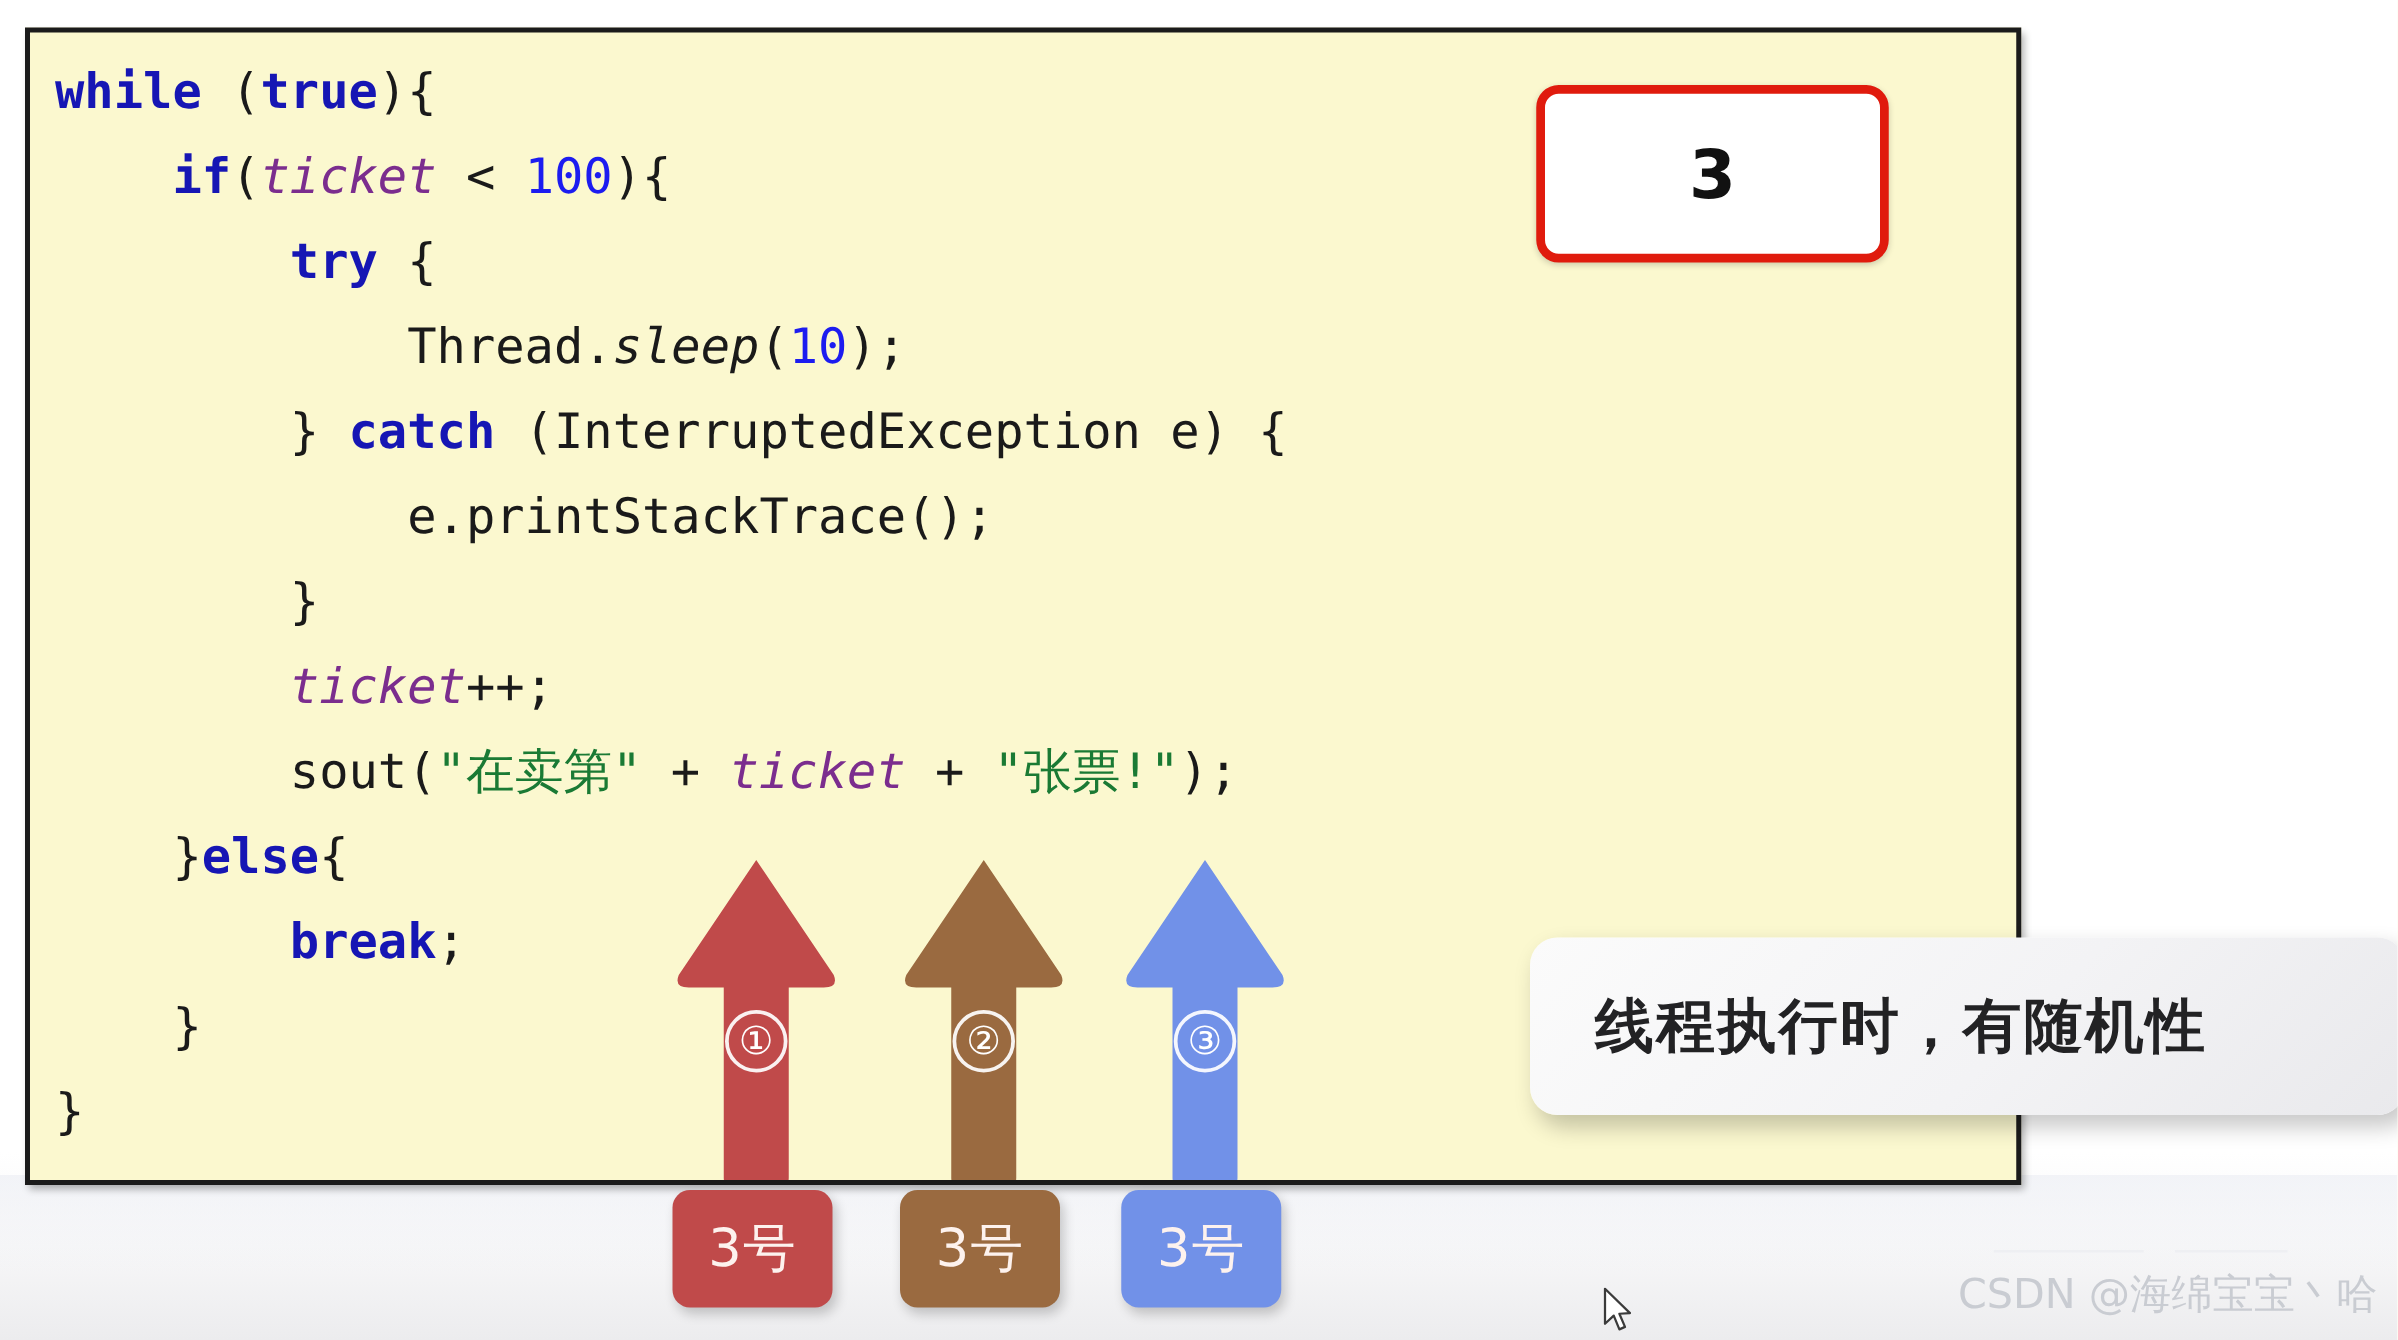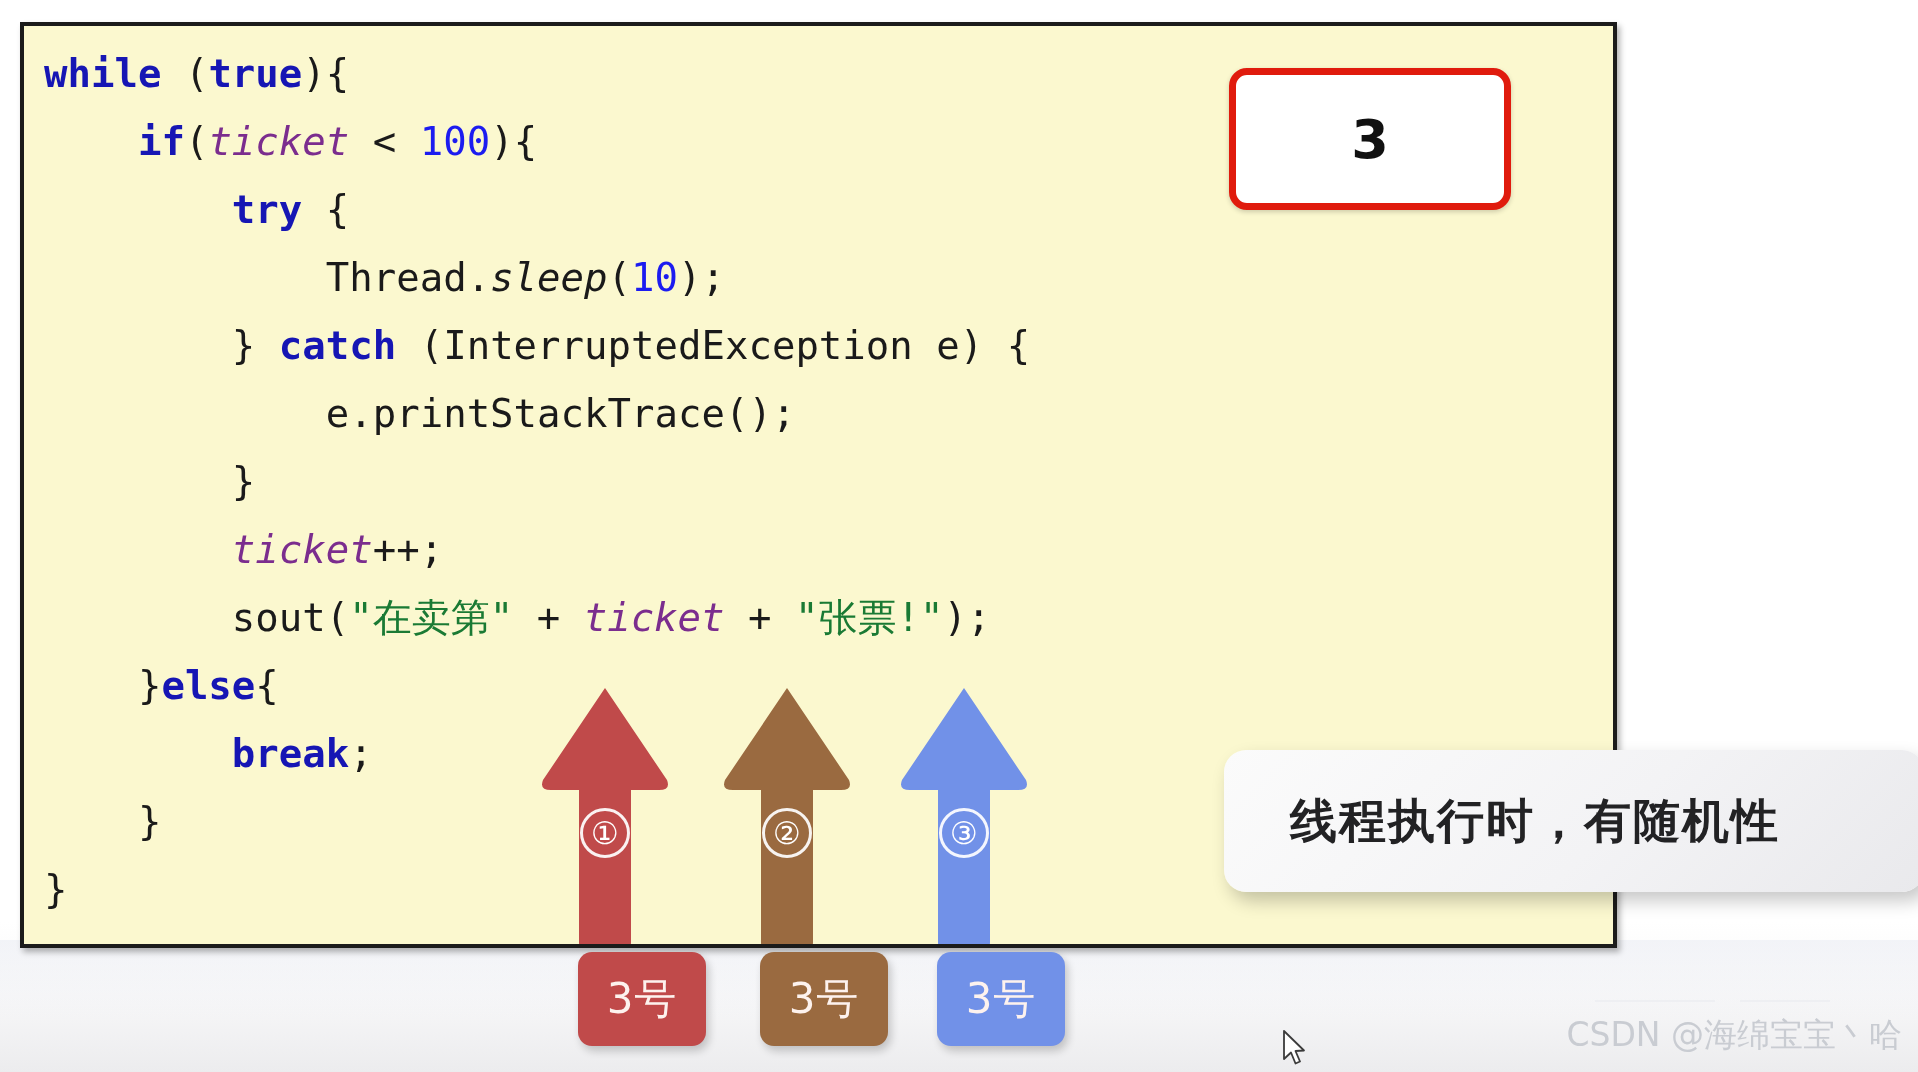--- a/index.html
+++ b/index.html
@@ -115,42 +115,41 @@
     height: 94px;
     border-radius: 14px;
     display: flex;
     align-items: center;
     justify-content: center;
     color: #fdf2ee;
     font-size: 42px;
     font-family: "DejaVu Sans", "Liberation Sans", sans-serif;
     box-shadow: 3px 5px 9px rgba(0,0,0,0.20);
     letter-spacing: 1px;
-    margin-left: 40px;
   }
 
   
   #callout {
     position: absolute;
     left: 1224px;
     top: 750px;
     width: 700px;
     height: 142px;
     border-radius: 22px;
     background: linear-gradient(135deg, #fbfbfb 0%, #f3f3f5 55%, #e9e9ec 100%);
     box-shadow: 6px 9px 18px rgba(0,0,0,0.22);
     display: flex;
     align-items: center;
   }
   #callout-text {
     font-family: "DejaVu Sans", "Liberation Sans", sans-serif;
     font-size: 47px;
     font-weight: bold;
     color: #222224;
-    padding-left: 66px;
+    padding-left: 52px;
     letter-spacing: 2px;
     white-space: nowrap;
   }
 
   
   #watermark {
     position: absolute;
     right: 16px;
     bottom: 14px;
     font-family: "DejaVu Sans", "Liberation Sans", sans-serif;

